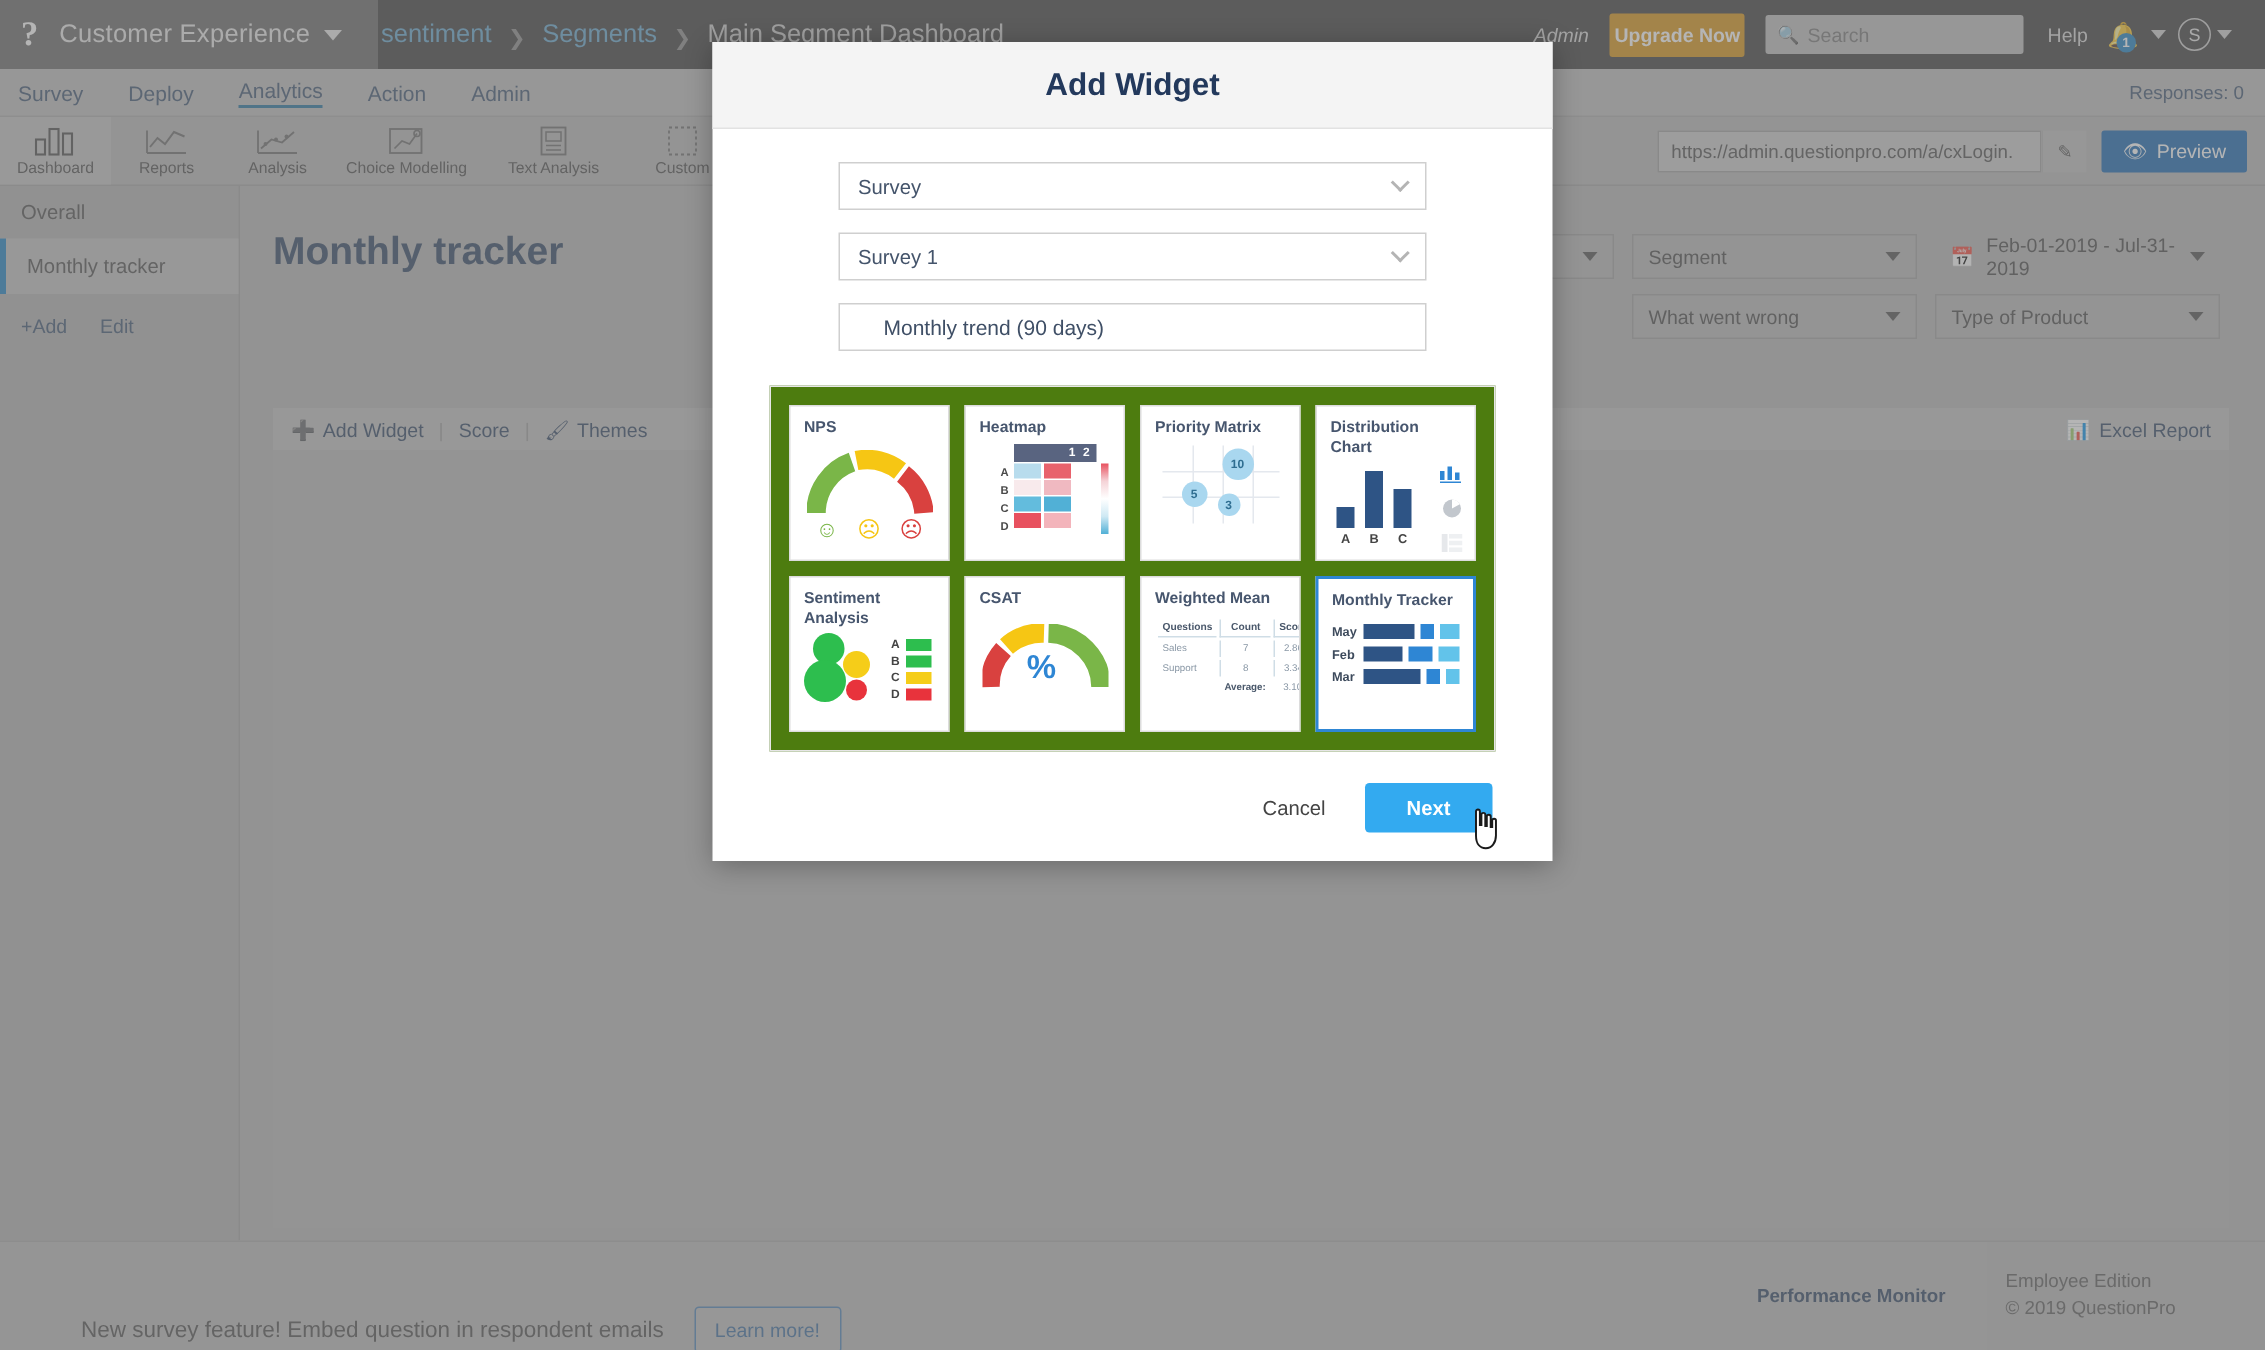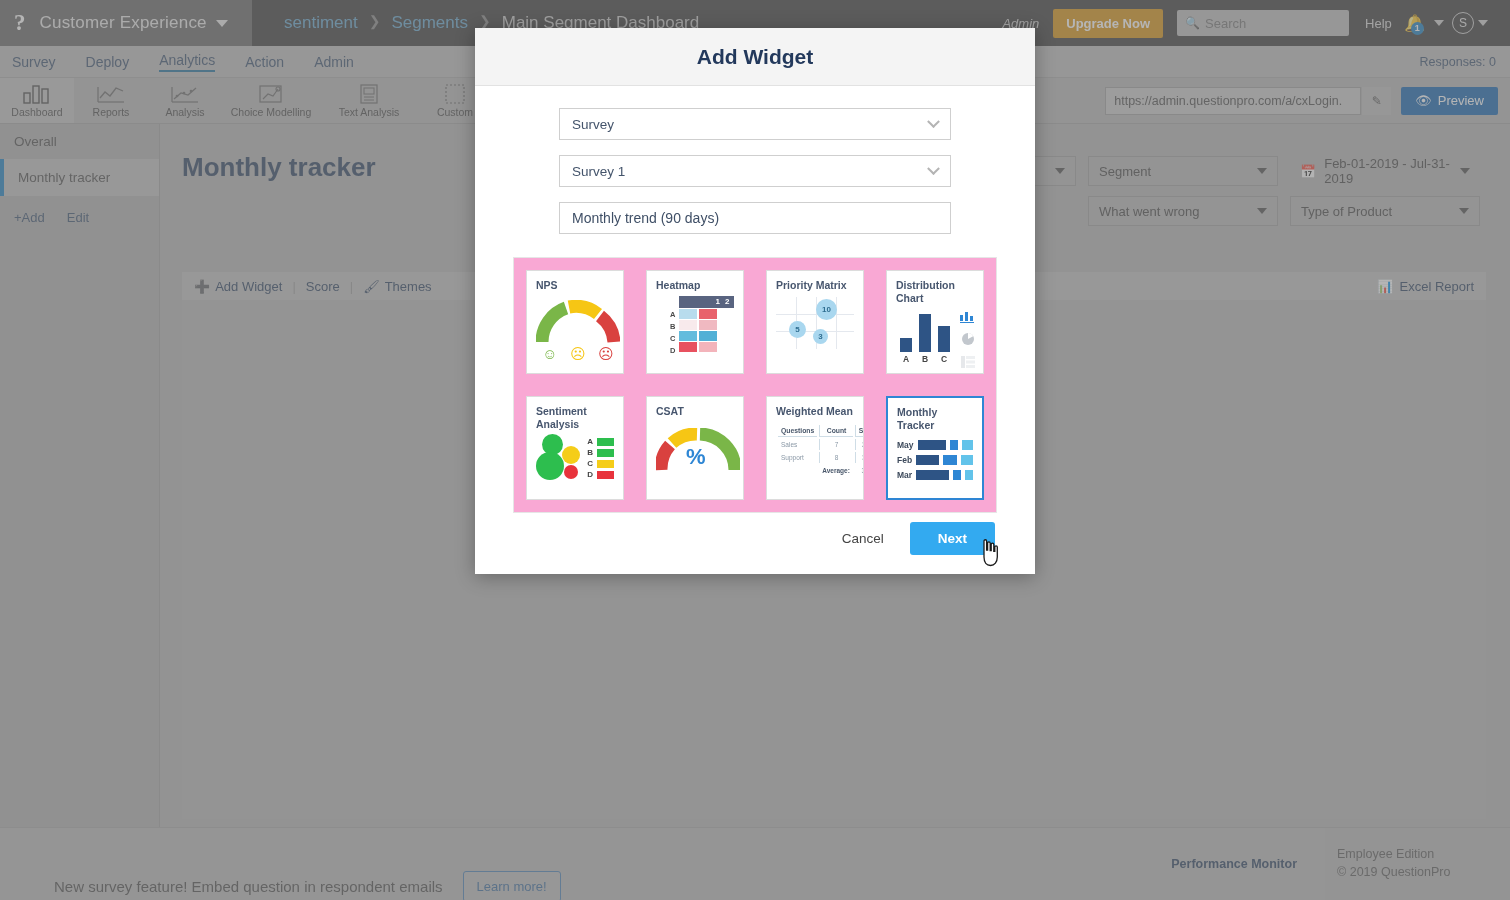--- a/index.html
+++ b/index.html
@@ -28,30 +28,30 @@
   .logo-q {
     color: #ffffff; font-size: 23px; font-weight: bold;
     font-family: "Liberation Serif", serif; margin-right: 14px;
   }
   .brand-name { color: #e9e9e9; font-size: 17px; letter-spacing: .2px; }
   .brand-caret {
     width: 0; height: 0; border-left: 6px solid transparent;
     border-right: 6px solid transparent; border-top: 7px solid #e9e9e9;
     margin-left: 9px;
   }
-  .crumbs { display: flex; align-items: flex-start; margin-left: 32px; }
+  .crumbs { display: flex; align-items: flex-end; margin-left: 2px; }
   .crumb { color: #63a6cf; font-size: 17px; }
   .crumb.last { color: #cfcfcf; }
   .crumb-sep { color: #8a8a8a; font-size: 14px; margin: 0 11px; }
 
   .topright { margin-left: auto; display: flex; align-items: center; padding-right: 14px; }
   .admin-lbl { color: #d8d8d8; font-size: 13px; font-style: italic; margin-right: 14px; }
   .upgrade-btn {
     background: #d79212; color: #fff; font-size: 13px; font-weight: bold;
-    padding: 7px 13px; border-radius: 2px; margin-right: 14px;
+    padding: 7px 3px; border-radius: 2px; margin-right: 14px;
   }
   .search-box {
     width: 172px; height: 26px; background: #bdbdbd; border-radius: 2px;
     display: flex; align-items: center; padding: 0 8px; margin-right: 16px;
   }
   .search-box .mag { color: #5a5a5a; font-size: 12px; margin-right: 5px; }
   .search-box input {
     border: 0; background: transparent; outline: none;
     font-size: 13px; color: #555; width: 130px;
     font-family: "Liberation Sans", sans-serif;
@@ -209,28 +209,28 @@
     display: flex; align-items: center; padding: 0 12px; margin-bottom: 15px;
     font-size: 13.5px; color: #44546b;
   }
   .chev {
     margin-left: auto; width: 9px; height: 9px;
     border-right: 2px solid #b4b4b4; border-bottom: 2px solid #b4b4b4;
     transform: rotate(45deg) translate(-2px,-2px);
   }
   .mtext {
     width: 392px; height: 32px; border: 1px solid #cfcfcf; background: #fff;
-    display: flex; align-items: center; padding: 0 12px; margin-bottom: 6px;
+    display: flex; align-items: center; padding: 0 29px; margin-bottom: 6px;
     font-size: 14px; color: #3f4f66;
   }
 
   .cards-wrap {
-    margin-top: 17px; width: 484px; border: 1px solid #e6e6e6; background: #f9a8d4;
+    margin-top: 17px; width: 484px; border: 1px solid #e6e6e6; background: #4d7c0f;
     padding: 12px 12px; display: grid; grid-template-columns: repeat(4, 1fr);
-    gap: 22px;
+    gap: 10px;
   }
   .card {
     height: 104px; border: 1px solid #dcdcdc; background: #fff;
     padding: 8px 9px; position: relative; overflow: hidden;
   }
   .card.selected { border: 2px solid #2e86d4; }
   .card-title { font-size: 10.5px; font-weight: bold; color: #47566e; line-height: 1.2; }
 
   .gauge-wrap { position: relative; width: 84px; height: 44px; margin: 8px auto 0; }
   .faces { display: flex; justify-content: space-around; width: 84px; margin: 2px auto 0; }

